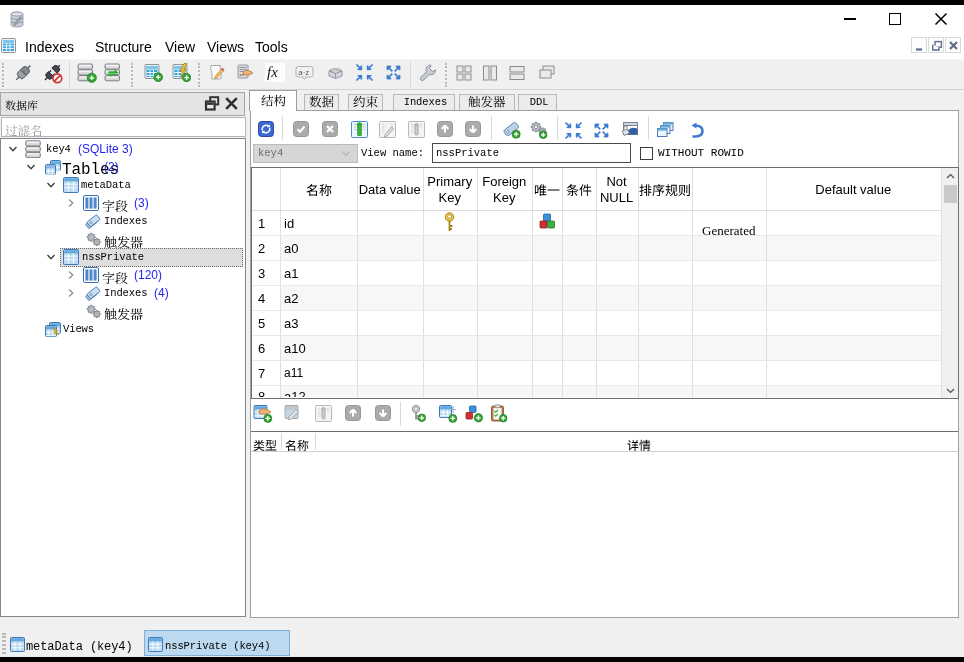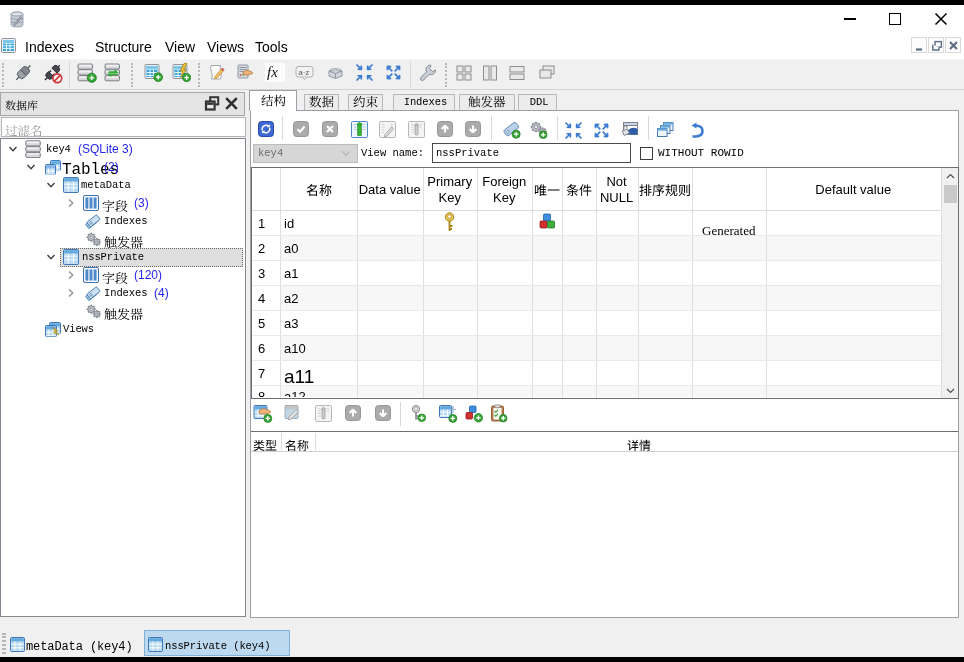--- a/index.html
+++ b/index.html
@@ -716,21 +716,21 @@
 <div style="position:absolute;left:284px;top:241.5px;font-family:'Liberation Sans', sans-serif;font-size:13px;color:#000;white-space:pre;line-height:1;">a0</div>
 <div style="position:absolute;left:258px;top:266.5px;font-family:'Liberation Sans', sans-serif;font-size:13px;color:#000;white-space:pre;line-height:1;">3</div>
 <div style="position:absolute;left:284px;top:266.5px;font-family:'Liberation Sans', sans-serif;font-size:13px;color:#000;white-space:pre;line-height:1;">a1</div>
 <div style="position:absolute;left:258px;top:291.5px;font-family:'Liberation Sans', sans-serif;font-size:13px;color:#000;white-space:pre;line-height:1;">4</div>
 <div style="position:absolute;left:284px;top:291.5px;font-family:'Liberation Sans', sans-serif;font-size:13px;color:#000;white-space:pre;line-height:1;">a2</div>
 <div style="position:absolute;left:258px;top:316.5px;font-family:'Liberation Sans', sans-serif;font-size:13px;color:#000;white-space:pre;line-height:1;">5</div>
 <div style="position:absolute;left:284px;top:316.5px;font-family:'Liberation Sans', sans-serif;font-size:13px;color:#000;white-space:pre;line-height:1;">a3</div>
 <div style="position:absolute;left:258px;top:341.5px;font-family:'Liberation Sans', sans-serif;font-size:13px;color:#000;white-space:pre;line-height:1;">6</div>
 <div style="position:absolute;left:284px;top:341.5px;font-family:'Liberation Sans', sans-serif;font-size:13px;color:#000;white-space:pre;line-height:1;">a10</div>
 <div style="position:absolute;left:258px;top:366.5px;font-family:'Liberation Sans', sans-serif;font-size:13px;color:#000;white-space:pre;line-height:1;">7</div>
-<div style="position:absolute;left:284px;top:366.5px;font-family:'Liberation Sans', sans-serif;font-size:19px;color:#000;white-space:pre;line-height:1;">a11</div>
+<div style="position:absolute;left:284px;top:366.5px;font-family:'Liberation Sans', sans-serif;font-size:12px;color:#000;white-space:pre;line-height:1;">a11</div>
 <div style="position:absolute;left:252px;top:385px;width:689px;height:12px;overflow:hidden">
       <div style="position:absolute;left:6px;top:4.5px;font-family:'Liberation Sans', sans-serif;font-size:13px;color:#000;white-space:pre;line-height:1;">8</div>
       <div style="position:absolute;left:32px;top:4.5px;font-family:'Liberation Sans', sans-serif;font-size:13px;color:#000;white-space:pre;line-height:1;">a12</div>
     </div>
 <div style="position:absolute;left:443px;top:212px;width:13px;height:21px;">
       <svg width="13" height="21" viewBox="0 0 13 21">
 <circle cx="6.5" cy="5" r="4.2" fill="#e8c84f" stroke="#a8841a" stroke-width="1"></circle>
 <circle cx="6.5" cy="4.6" r="1.8" fill="#fff" stroke="#a8841a" stroke-width="0.7"></circle>
 <path d="M6.5 9 L6.5 19 M6.5 14 H9.5 M6.5 17 H9" stroke="#a8841a" stroke-width="1.8"></path>
       </svg>

